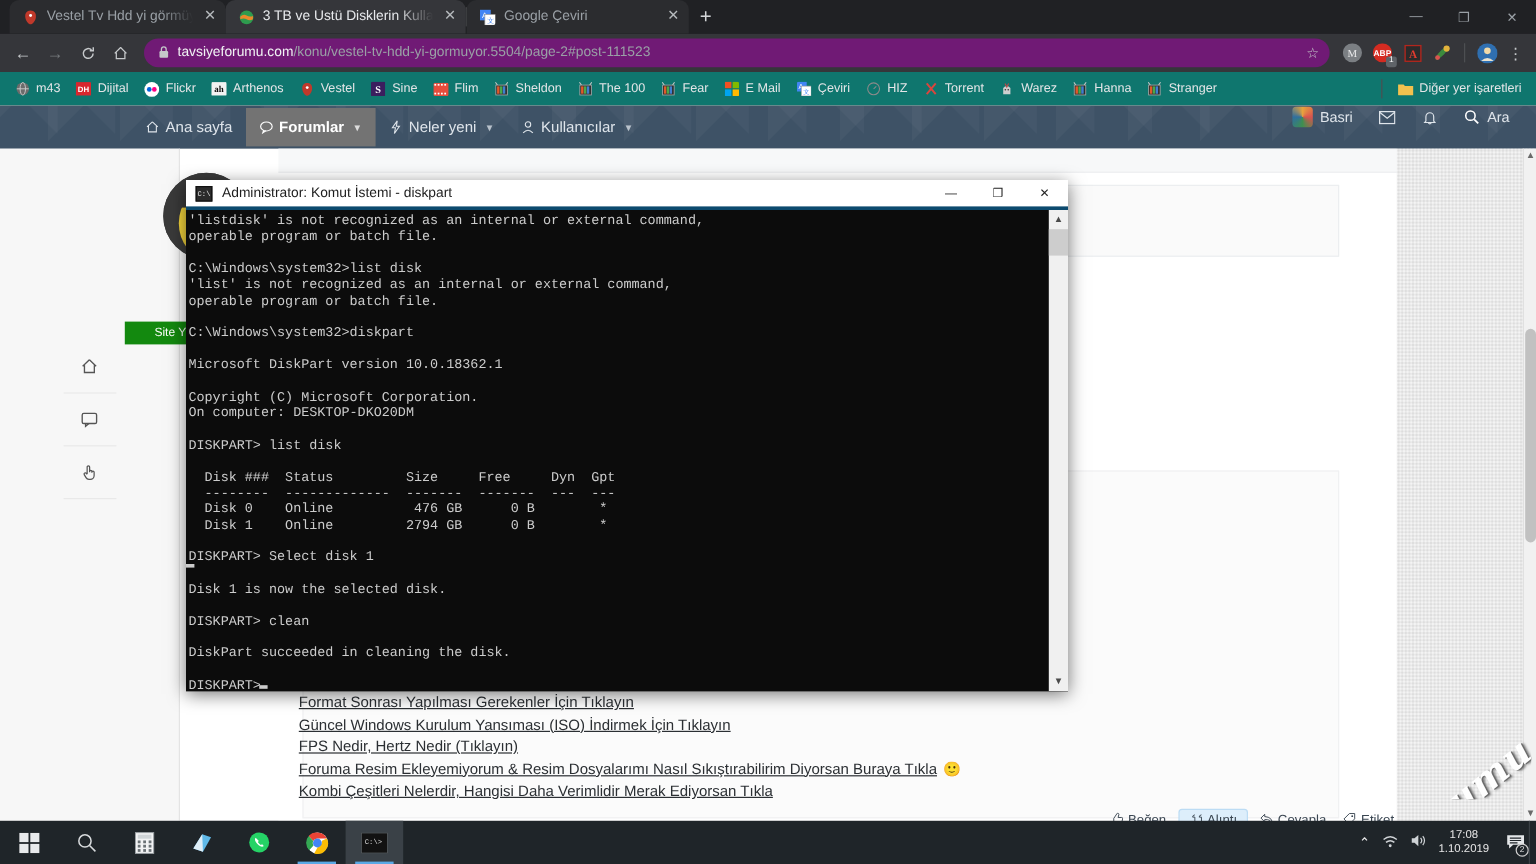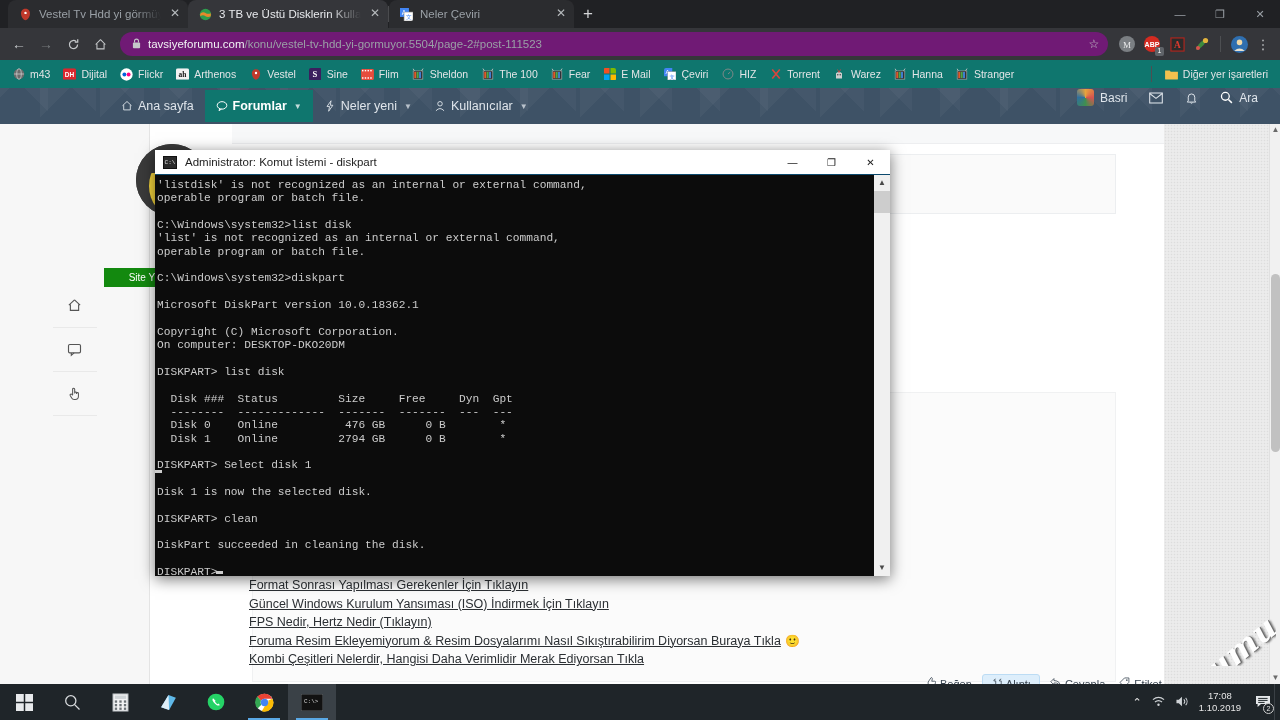--- a/index.html
+++ b/index.html
@@ -78,21 +78,21 @@
               color:#dfe5eb; font-size:12.5px; position:relative; }
   .forumnav::before {
     content:""; position:absolute; inset:0;
     background:
       linear-gradient(135deg, rgba(255,255,255,.035) 25%, transparent 25%) -20px 0/60px 60px,
       linear-gradient(225deg, rgba(255,255,255,.03) 25%, transparent 25%) 0 0/48px 48px;
     pointer-events:none;
   }
   .fn-items { display:flex; align-items:center; margin-left:110px; position:relative; z-index:1; }
   .fn-item { display:flex; align-items:center; gap:5px; padding:9px 11px; white-space:nowrap; }
-  .fn-item.active { background:#0f766e; color:#fff; font-weight:bold; }
+  .fn-item.active { background:#737373; color:#fff; font-weight:bold; }
   .fn-caret { font-size:8px; opacity:.75; margin-left:2px; }
   .fn-right { position:absolute; right:12px; top:0; height:19px; display:flex;
               align-items:center; gap:2px; z-index:1; }
   .fn-right .item { display:flex; align-items:center; gap:6px; padding:8px 10px; font-size:12px; }
   .fn-avatar { width:17px; height:17px; border-radius:3px;
                background:conic-gradient(#e8a33d,#d9534f,#3f8f4f,#2f6f9f,#e8a33d); }
 
   .pagebody { position:relative; height:560px; background:#fff; }
   .rail { position:absolute; left:0; top:0; width:150px; height:560px; background:#f7f7f7;
           border-right:1px solid #e4e4e4; }
@@ -150,21 +150,21 @@
     font-family:"DejaVu Serif", serif; font-style:italic; font-weight:bold;
     font-size:31px; color:#fefefe;
     text-shadow:1px 1px 0 #6c6c6c, 2px 2px 2px rgba(0,0,0,.45);
     white-space:nowrap; letter-spacing:1px;
   }
 
   
   .cmd { position:absolute; left:155px; top:150px; width:735px; height:426px;
          background:#0c0c0c; box-shadow:0 3px 14px rgba(0,0,0,.55); }
   .cmd-title { height:25px; background:#ffffff; display:flex; align-items:center;
-               padding-left:8px; gap:8px; border-bottom:1px solid #0c4a6e; }
+               padding-left:8px; gap:8px; border-bottom:3px solid #0c4a6e; }
   .cmd-ico { width:14px; height:13px; background:#2b2b2b; border:1px solid #111;
              color:#e6e6e6; font-size:6px; line-height:12px; text-align:center;
              font-family:"Liberation Mono", monospace; }
   .cmd-title .t { font-size:11.5px; color:#1d1d1d; flex:1 1 auto; white-space:nowrap; }
   .cmd-btns { display:flex; height:25px; }
   .cmd-btns div { width:39px; height:25px; display:flex; align-items:center;
                   justify-content:center; font-size:10px; color:#222; }
   .cmd-body { position:relative; height:401px; background:#0c0c0c; overflow:hidden; }
   .cmd-text { position:absolute; left:2px; top:4px; right:18px;
               font-family:"Liberation Mono", "DejaVu Sans Mono", monospace;
@@ -231,21 +231,21 @@
 
       <div class="tab inactive" style="width:185px">
         <span class="favicon">
           <svg width="13" height="13" viewBox="0 0 16 16">
               <rect x="0" y="0" width="11" height="11" fill="#4285f4"></rect>
               <text x="2" y="8.5" font-size="8" fill="#fff" font-family="Liberation Sans">A</text>
               <rect x="5" y="5" width="11" height="11" fill="#fff" stroke="#999" stroke-width=".7"></rect>
               <text x="7.5" y="14" font-size="7" fill="#4285f4" font-family="Liberation Sans">文</text>
             </svg>
         </span>
-        <span class="tab-title">Neler Çeviri</span>
+        <span class="tab-title">Google Çeviri</span>
         <span class="tab-close">✕</span>
       </div>
 
       <div class="newtab">
         <span>+</span>
       </div>
 
       <div class="wincontrols">
         <div>
             <span>—</span>

